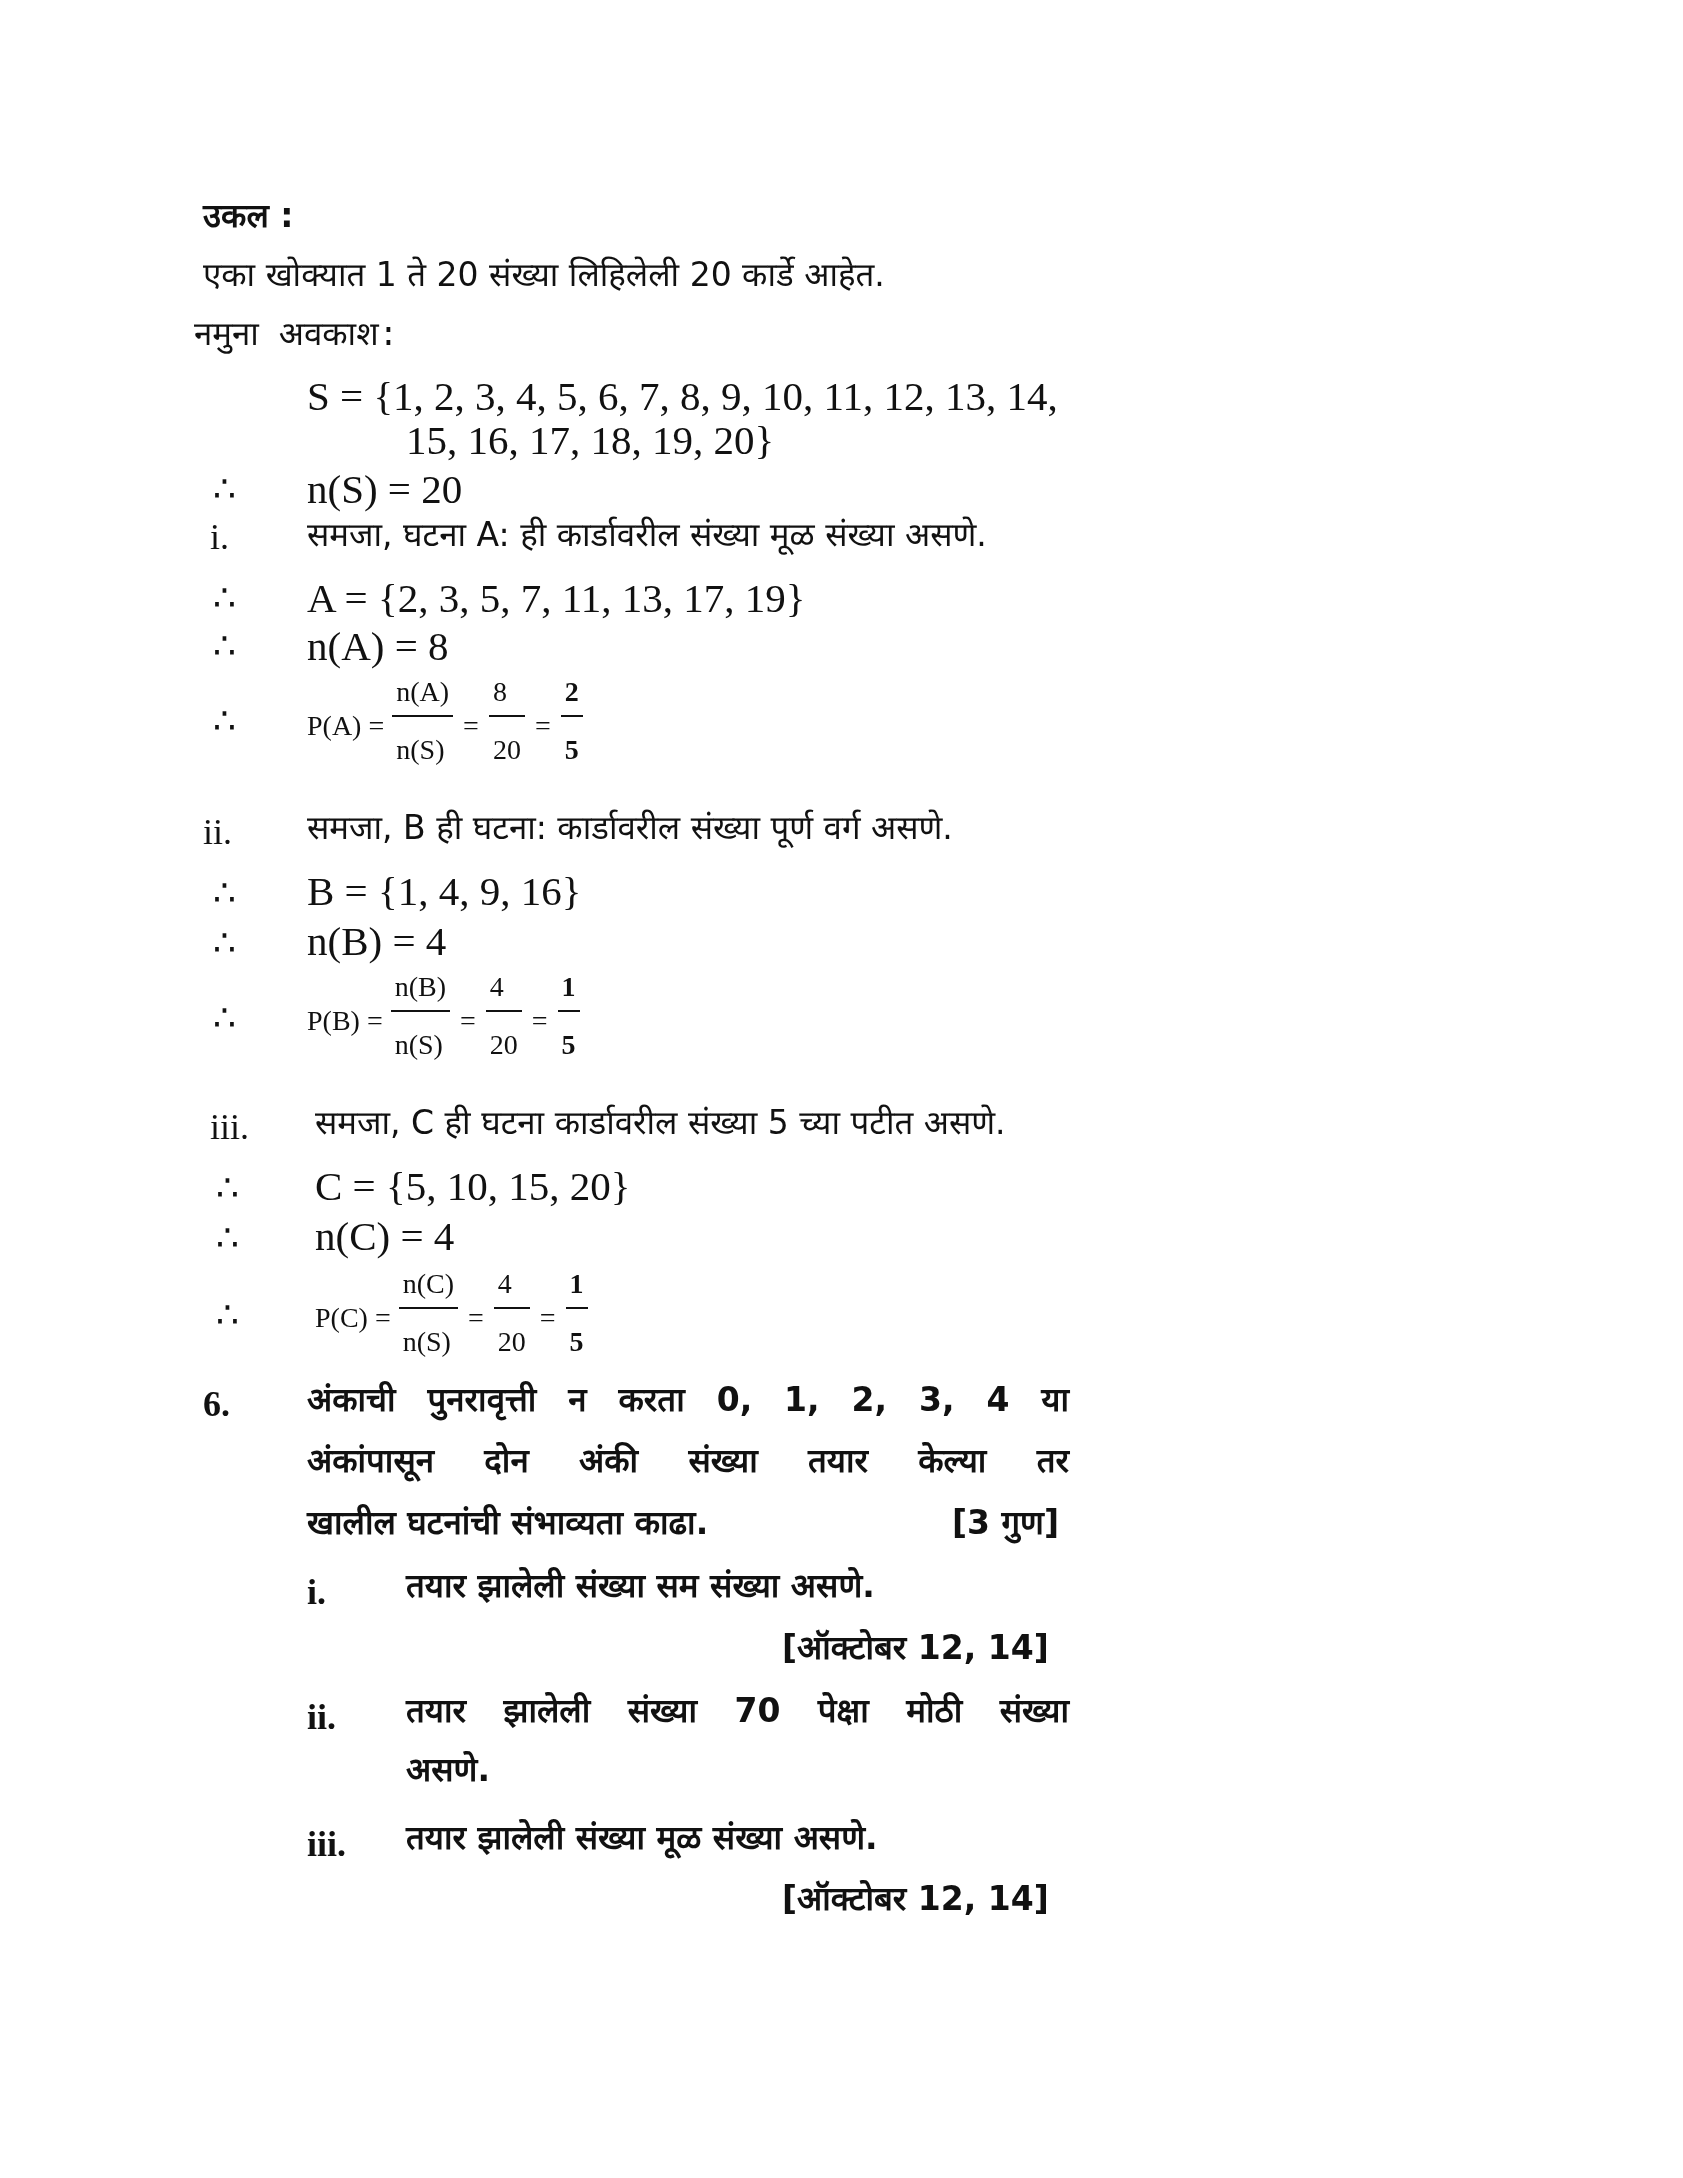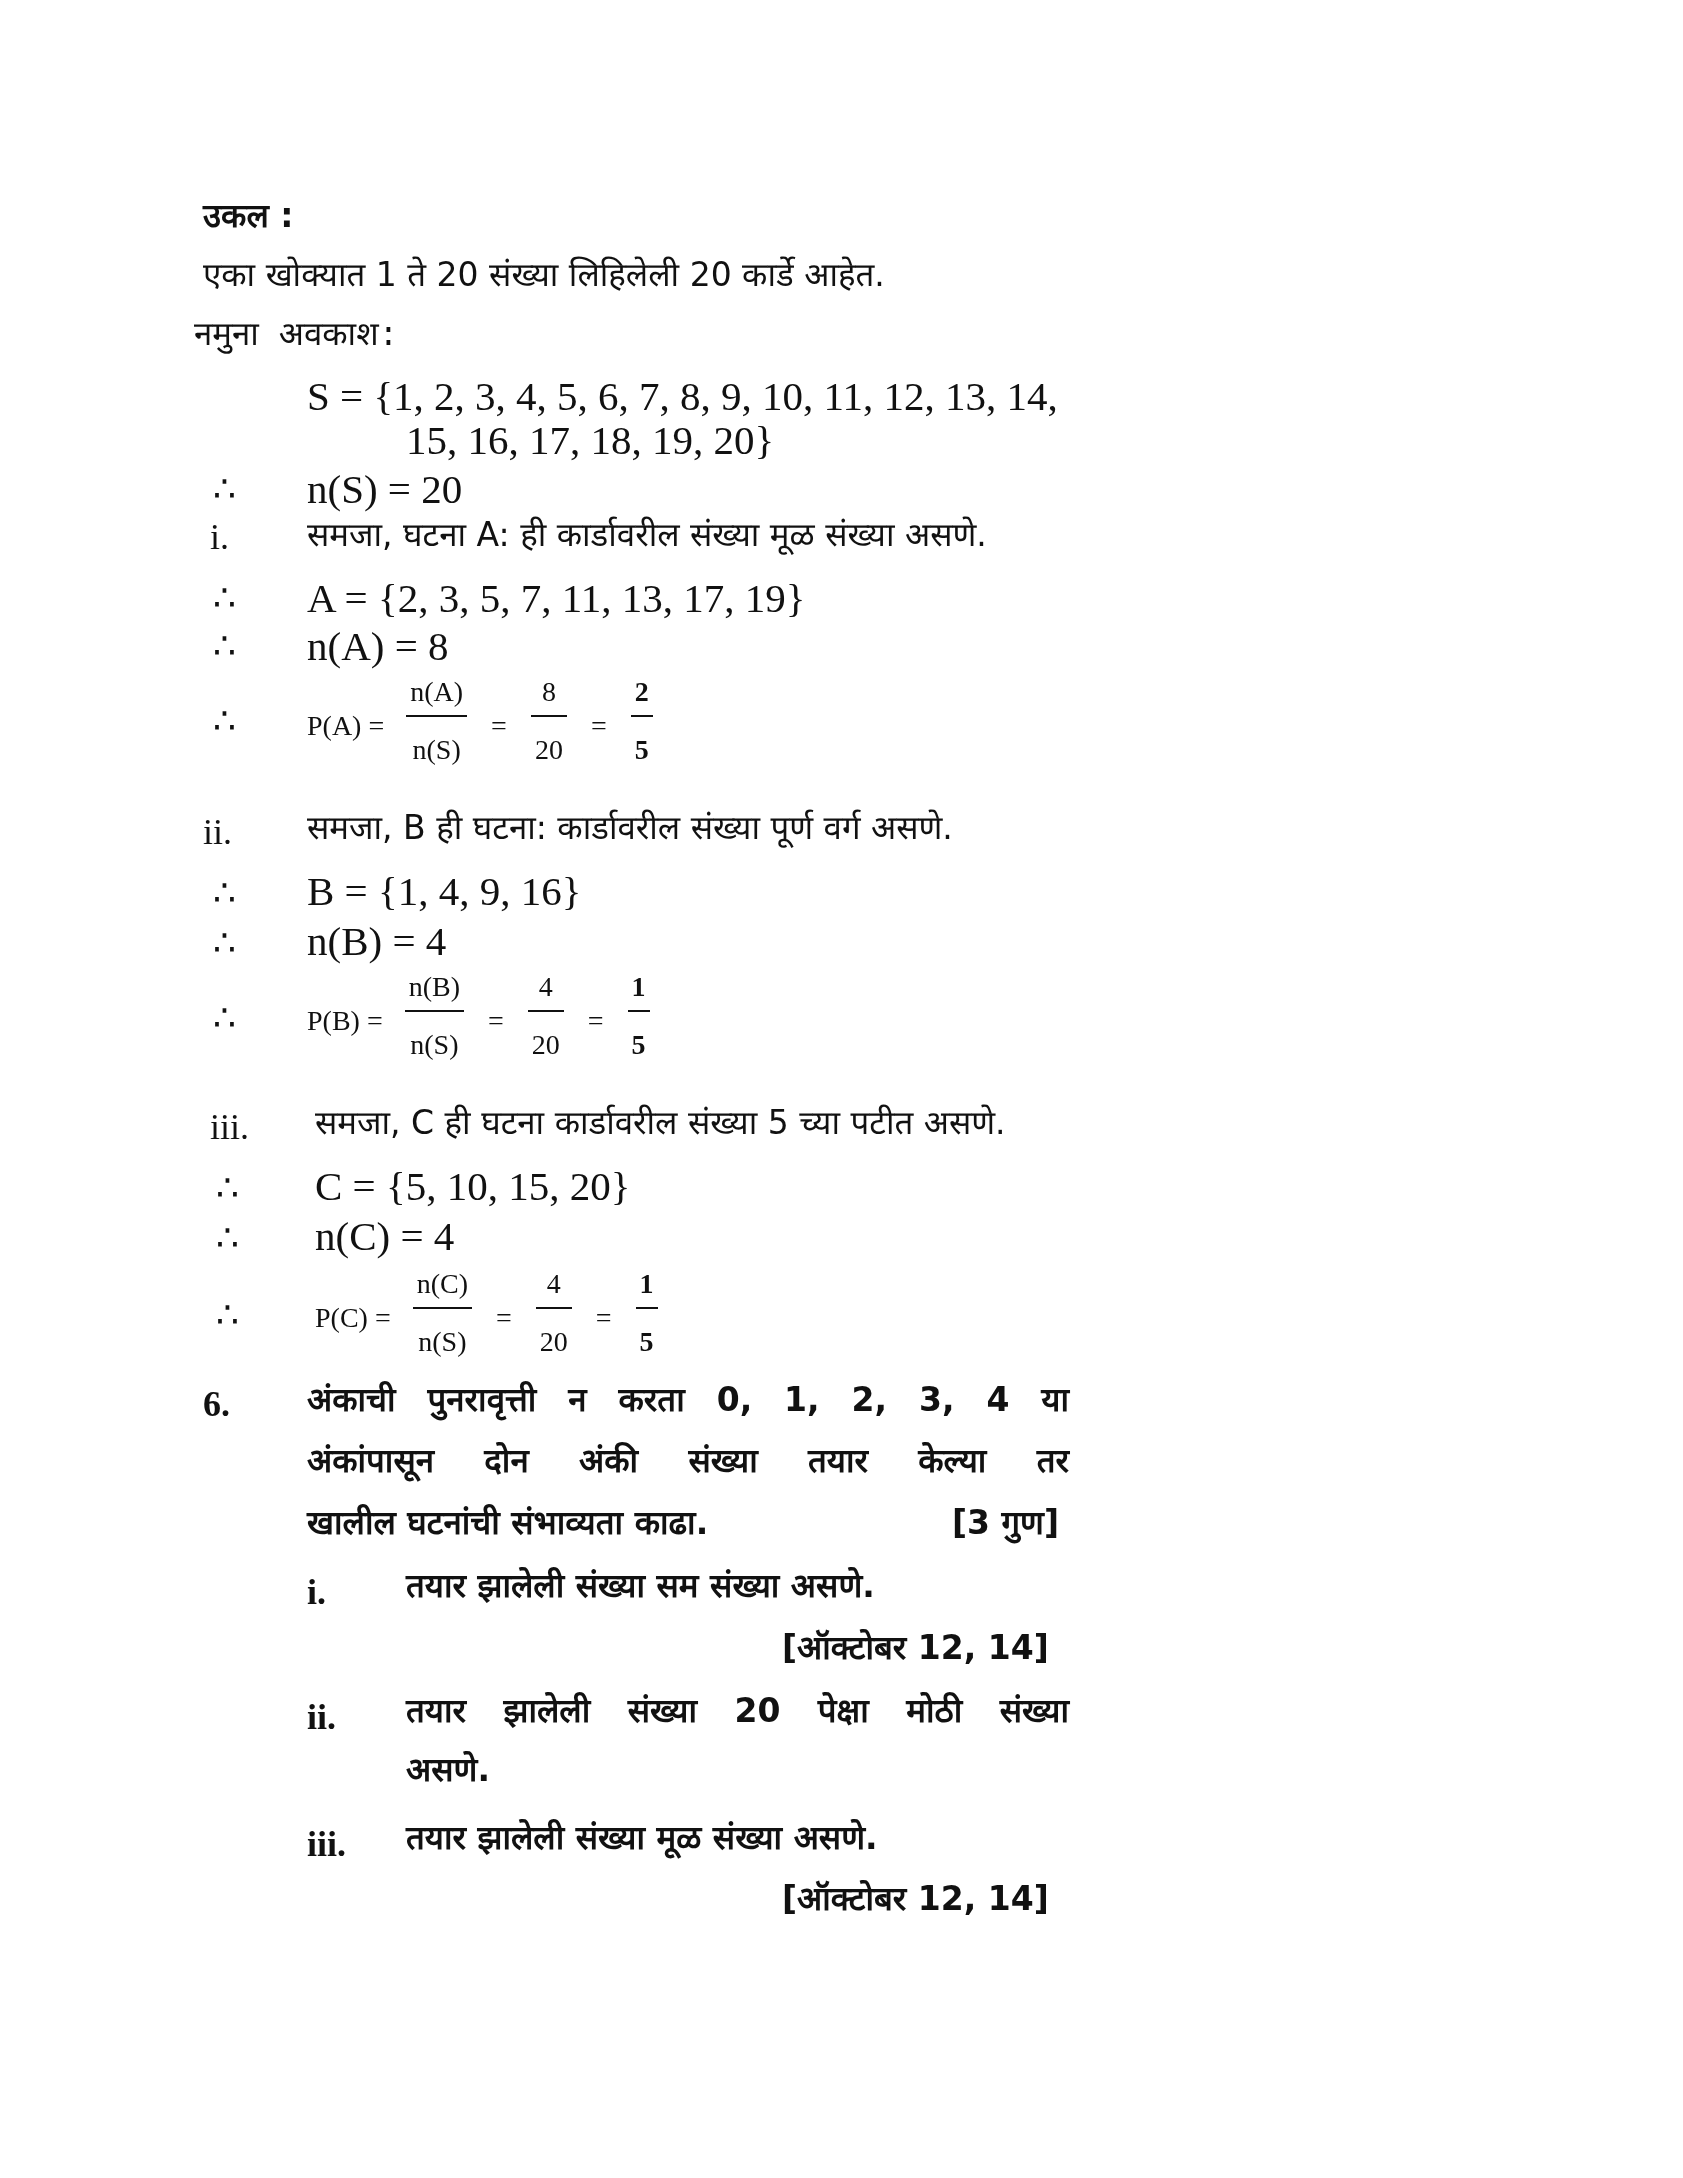--- a/index.html
+++ b/index.html
@@ -2,21 +2,21 @@
 <html><head>
 <meta charset="utf-8">
 <style>
   html, body { margin: 0; padding: 0; background: #ffffff; }
   body { width: 1683px; height: 2178px; position: relative; overflow: hidden;
          font-family: "Liberation Serif", "DejaVu Serif", serif; color: #111; }
   .ln { position: absolute; font-size: 41px; line-height: 44px; white-space: nowrap; }
   .dev { font-family: "DejaVu Sans", "Liberation Sans", sans-serif; font-size: 33px; }
   .bold { font-weight: bold; }
   .mark { position: absolute; font-size: 36px; line-height: 44px; }
-  .frac { display: inline-block; vertical-align: middle; text-align: center; margin: 0 18px; }
+  .frac { display: inline-block; vertical-align: middle; margin: 0 4px; }
   .frac .num { display: block; padding: 0 4px; border-bottom: 2px solid #111; line-height: 46px; }
   .frac .den { display: block; padding: 10px 4px; line-height: 46px; }
   .eqrow { position: absolute; font-size: 28px; white-space: nowrap; display: flex; align-items: center; }
   .eqrow .lhs { margin-right: 4px; }
   .eqrow .eq { margin: 0 6px; }
   .fb { font-weight: bold; }
 </style>
 </head>
 <body>
 
@@ -108,19 +108,19 @@
 <div class="ln dev bold" style="left:307px; top:1378px; width:762px; text-align:justify; text-align-last:justify;">अंकाची पुनरावृत्ती न करता 0, 1, 2, 3, 4 या</div>
 <div class="ln dev bold" style="left:307px; top:1439px; width:762px; text-align:justify; text-align-last:justify;">अंकांपासून दोन अंकी संख्या तयार केल्या तर</div>
 <div class="ln dev bold" style="left:307px; top:1501px;">खालील घटनांची संभाव्यता काढा.</div>
 <div class="ln dev bold" style="left:952px; top:1501px;">[3 गुण]</div>
 
 <div class="mark bold" style="left:307px; top:1570px;">i.</div>
 <div class="ln dev bold" style="left:406px; top:1564px;">तयार झालेली संख्या सम संख्या असणे.</div>
 <div class="ln dev bold" style="left:782px; top:1626px;">[ऑक्टोबर 12, 14]</div>
 
 <div class="mark bold" style="left:307px; top:1695px;">ii.</div>
-<div class="ln dev bold" style="left:406px; top:1689px; width:663px; text-align:justify; text-align-last:justify;">तयार झालेली संख्या 20 पेक्षा मोठी संख्या</div>
+<div class="ln dev bold" style="left:406px; top:1689px; width:663px; text-align:justify; text-align-last:justify;">तयार झालेली संख्या 70 पेक्षा मोठी संख्या</div>
 <div class="ln dev bold" style="left:406px; top:1748px;">असणे.</div>
 
 <div class="mark bold" style="left:307px; top:1822px;">iii.</div>
 <div class="ln dev bold" style="left:406px; top:1816px;">तयार झालेली संख्या मूळ संख्या असणे.</div>
 <div class="ln dev bold" style="left:782px; top:1877px;">[ऑक्टोबर 12, 14]</div>
 
 
 </body></html>

